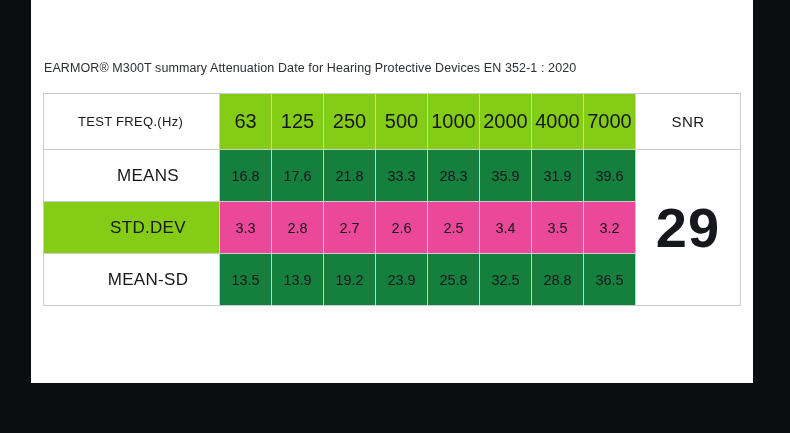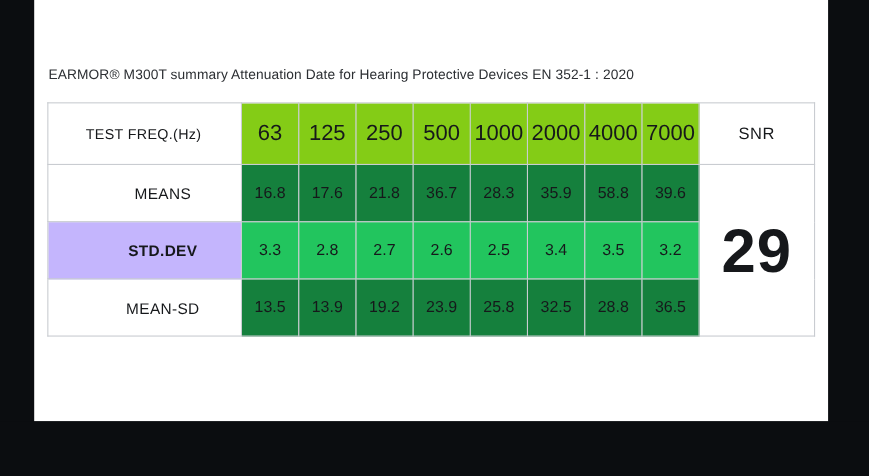--- a/index.html
+++ b/index.html
@@ -49,21 +49,21 @@
     vertical-align: middle;
     color: #16181b;
   }
   col.c-label { width: 176px; }
   col.c-band  { width: 52px; }
   col.c-snr   { width: 105px; }
 
   .label-cell {
     text-align: left;
     padding-left: 34px;
-    font-size: 14px;
+    font-size: 17px;
     letter-spacing: 0.3px;
     height: 49px;
     color: #16181b;
   }
   .head-label {
     text-align: left !important;
     padding-left: 34px;
     font-size: 13px;
     letter-spacing: 0.3px;
     height: 53px;
@@ -83,25 +83,24 @@
     letter-spacing: 0.5px;
     color: #16181b;
   }
   td.band {
     font-size: 14.5px;
     height: 49px;
     background: #15803d;
     color: #2b2e33;
   }
   tr.shaded td.band {
-    background: #22c55e;
+    background: #ec4899;
   }
   tr.shaded td.label-cell {
-    background: #c4b5fd;
-    font-weight: bold;
+    background: #84cc16;
   }
   td.snr-value {
     font-size: 56px;
     font-weight: bold;
     letter-spacing: 1px;
     color: #16181b;
     line-height: 1;
   }
   .bottom-bar {
     position: absolute;
@@ -158,24 +157,24 @@
           <th class="head-band">7000</th>
           <th class="head-snr">SNR</th>
         </tr>
       </thead>
       <tbody>
         <tr>
           <td class="label-cell">MEANS</td>
           <td class="band">16.8</td>
           <td class="band">17.6</td>
           <td class="band">21.8</td>
-          <td class="band">36.7</td>
+          <td class="band">33.3</td>
           <td class="band">28.3</td>
           <td class="band">35.9</td>
-          <td class="band">58.8</td>
+          <td class="band">31.9</td>
           <td class="band">39.6</td>
           <td class="snr-value" rowspan="3">29</td>
         </tr>
         <tr class="shaded">
           <td class="label-cell">STD.DEV</td>
           <td class="band">3.3</td>
           <td class="band">2.8</td>
           <td class="band">2.7</td>
           <td class="band">2.6</td>
           <td class="band">2.5</td>

